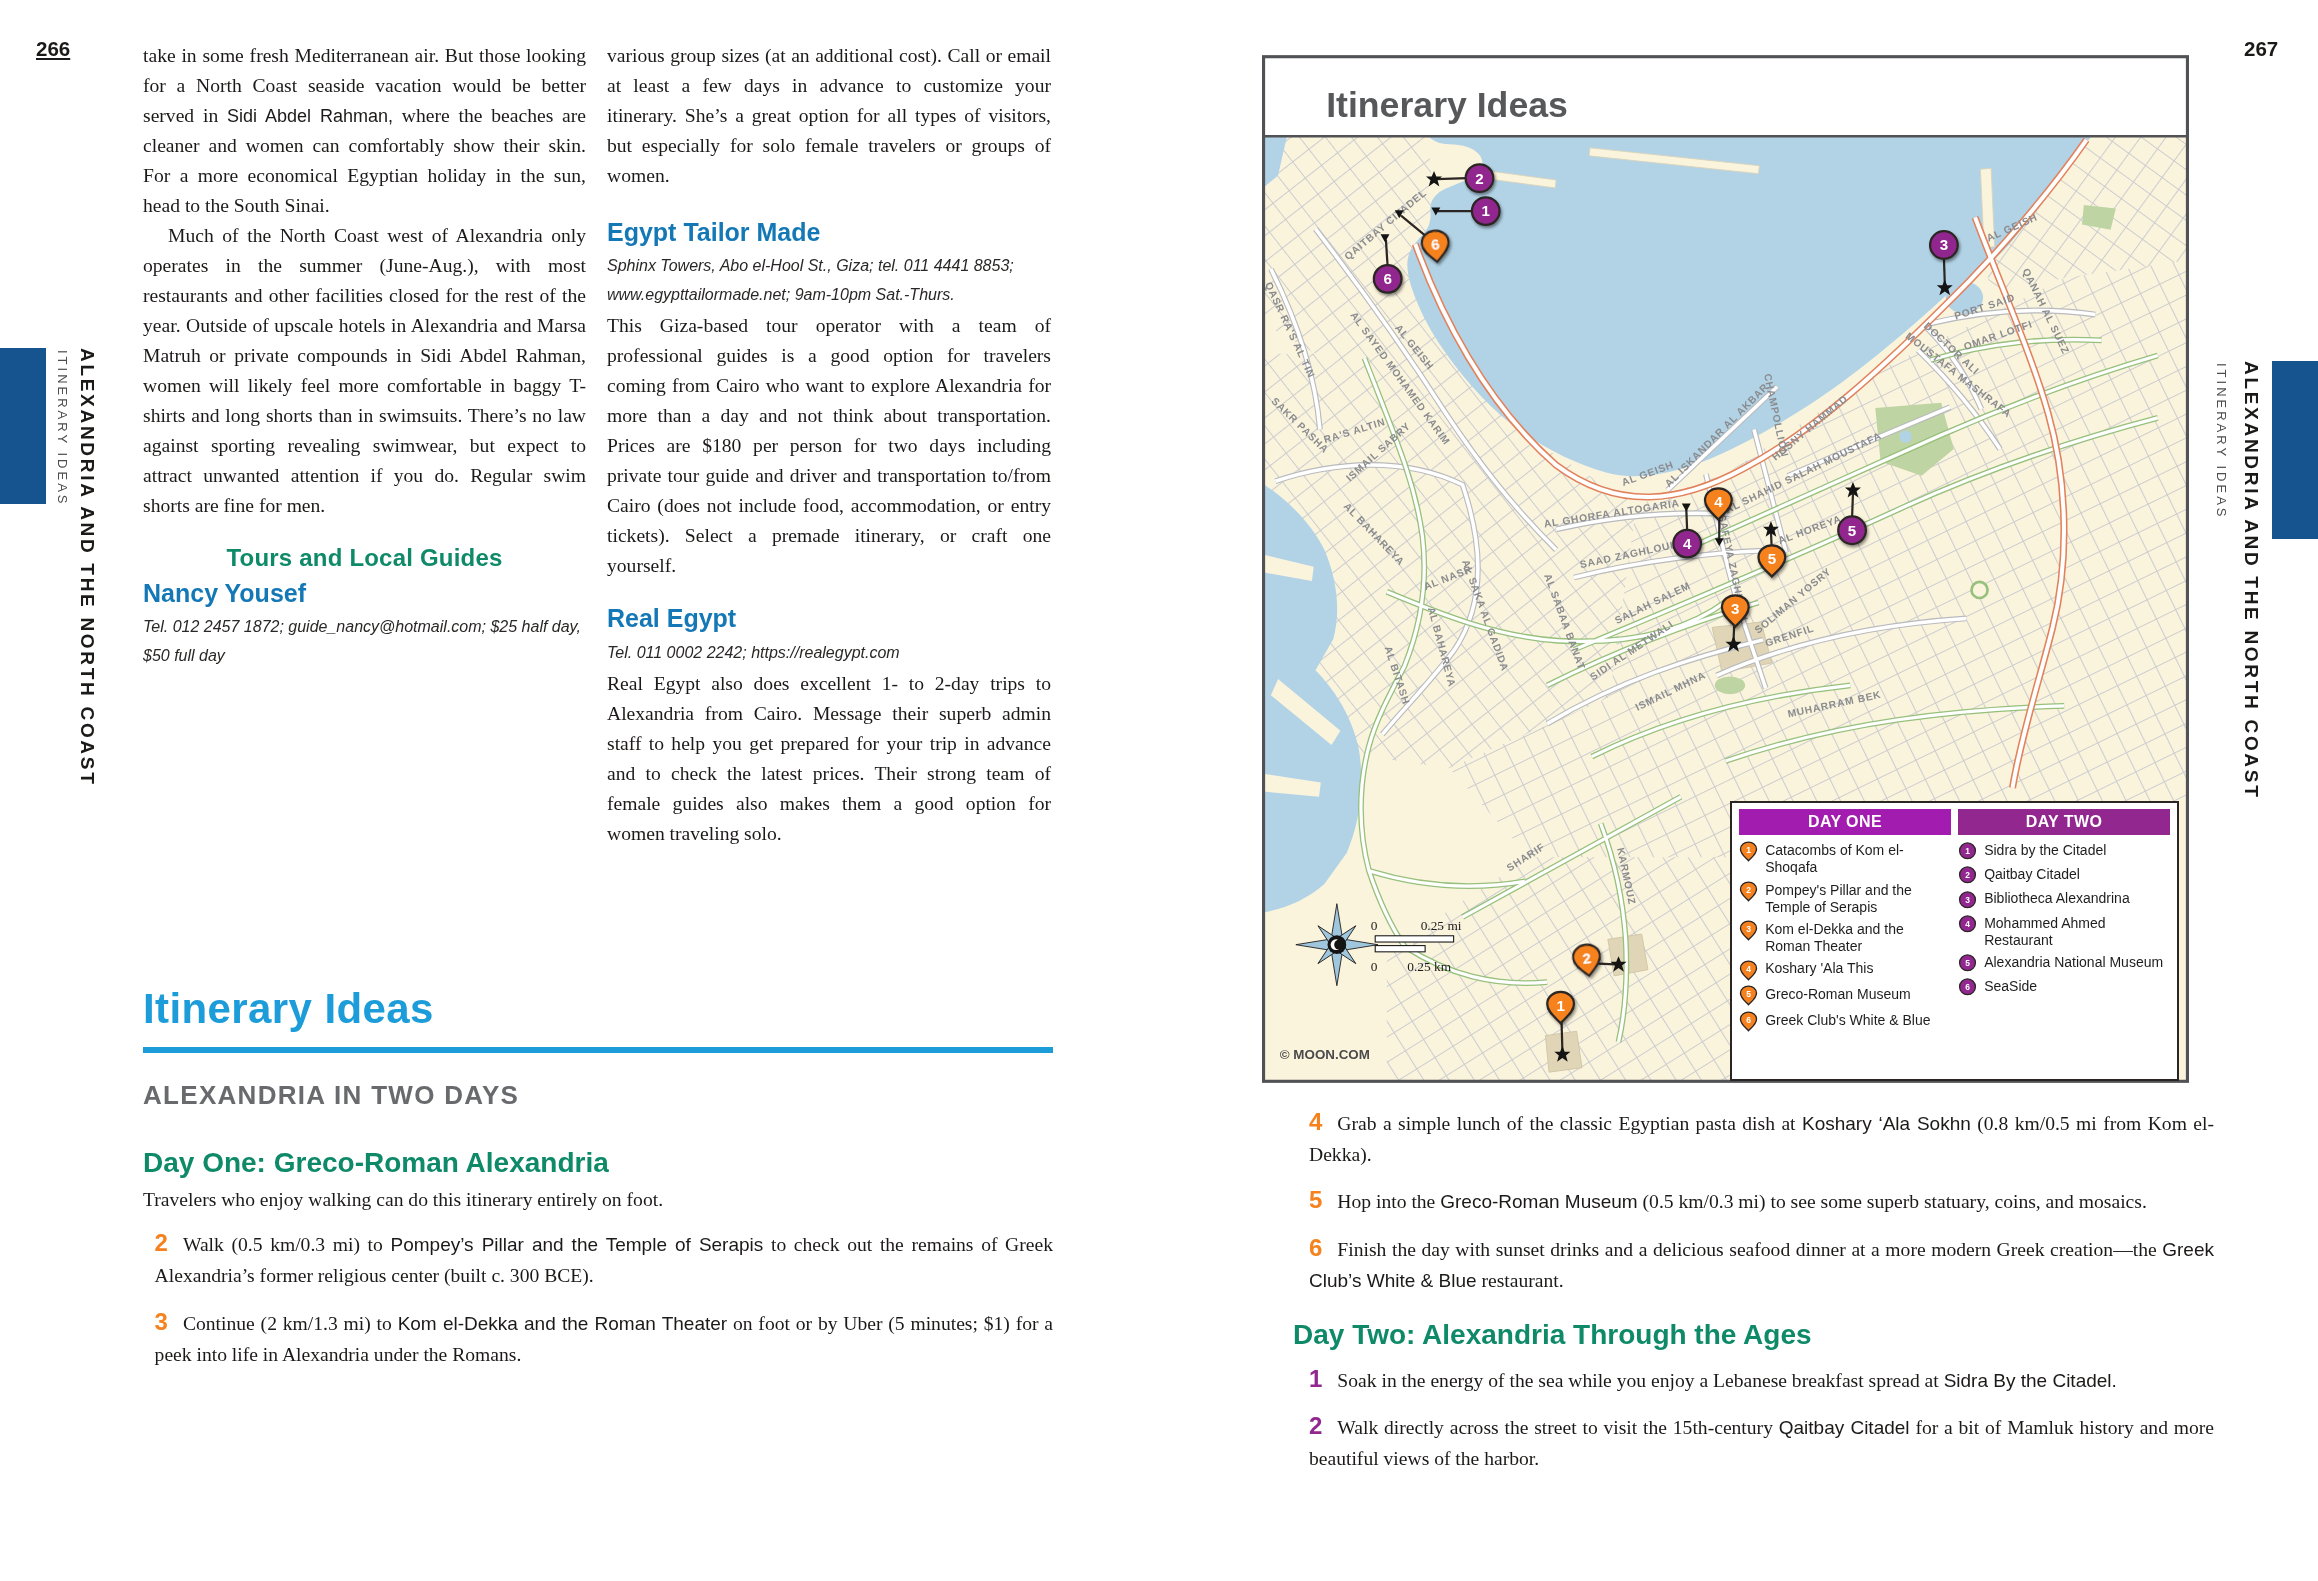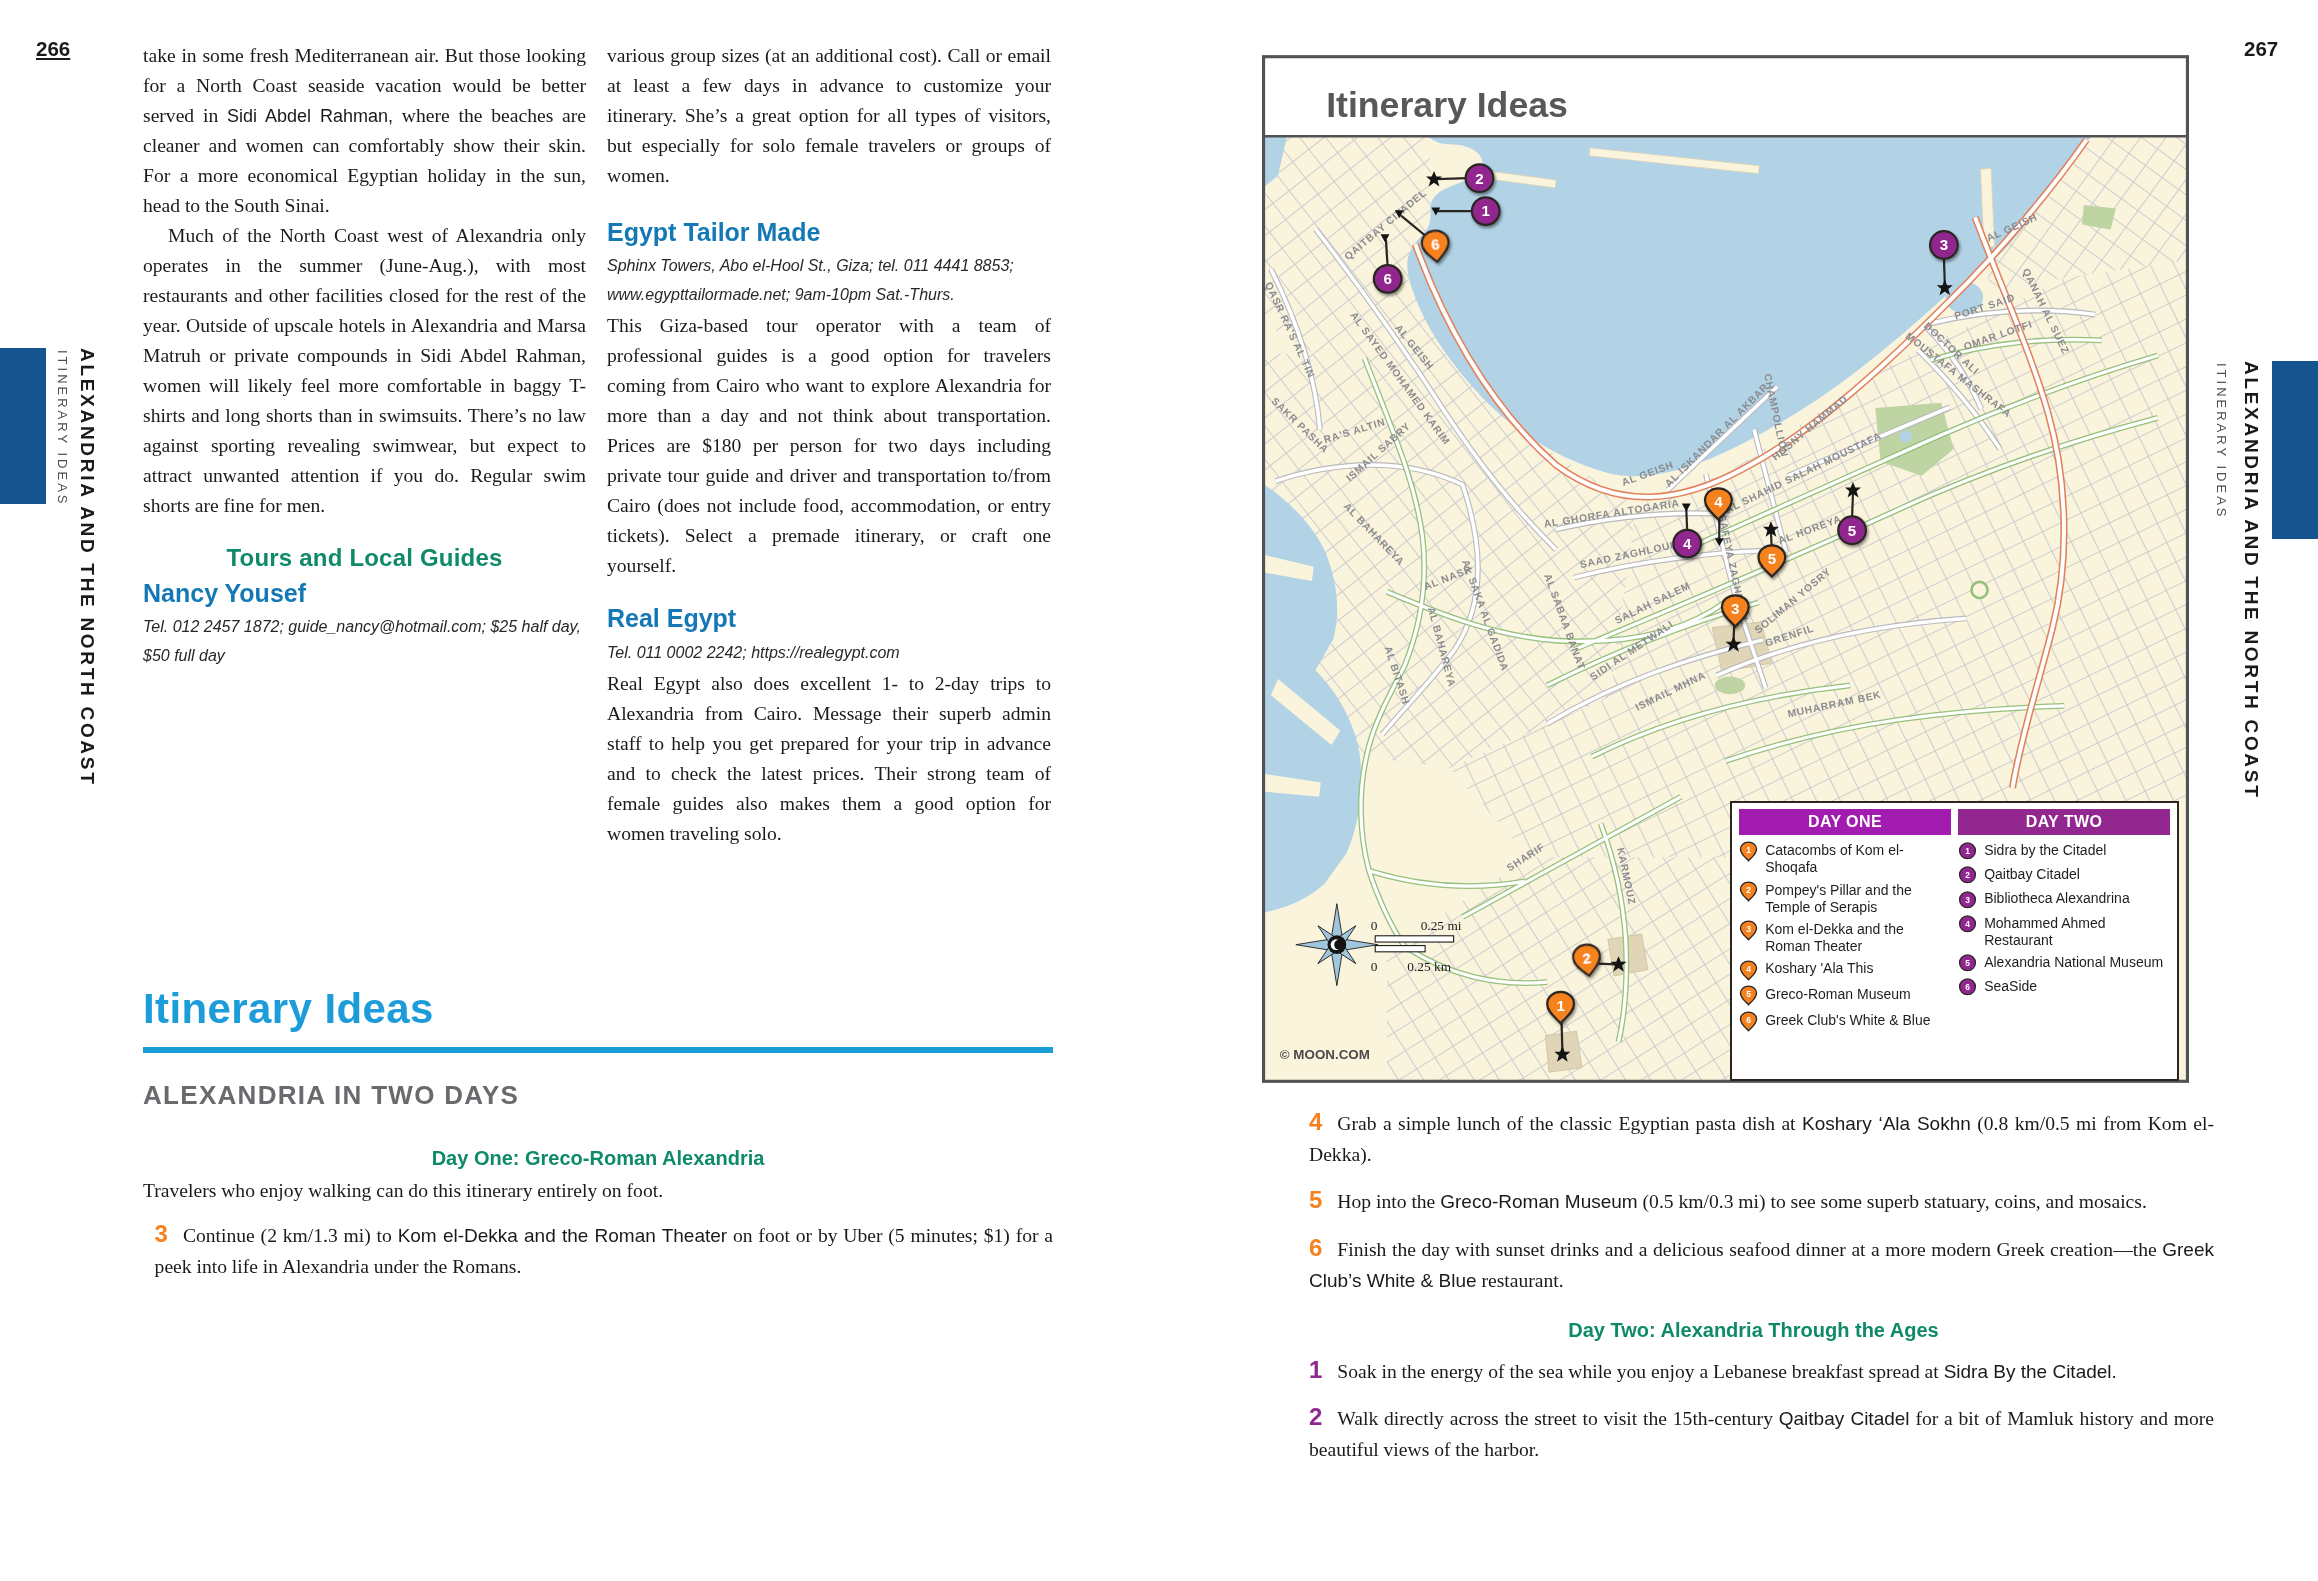--- a/index.html
+++ b/index.html
@@ -10,21 +10,21 @@
   .serif{font-family:"Liberation Serif",serif;font-size:19.6px;line-height:30px;
          color:#1c1a19;text-align:justify;}
   .indent{text-indent:25px;}
   .kw{font-family:"Liberation Sans",sans-serif;font-weight:normal;font-size:18px;}
   .h-green{color:#0e8a69;font-weight:bold;font-size:24px;letter-spacing:0.2px;}
   .h-blue{color:#1478b6;font-weight:bold;font-size:25px;}
   .contact{font-style:italic;font-size:16px;line-height:28.5px;color:#2a2827;text-align:left;}
   .big-title{font-size:42px;font-weight:bold;color:#1c9cd9;letter-spacing:0.4px;}
   .rule{height:6.2px;background:#1c9cd9;}
   .sub-title{font-size:26px;font-weight:bold;color:#696a6d;letter-spacing:1.3px;}
-  .day-head{color:#0e8a69;font-weight:bold;font-size:20px;text-align:center;}
+  .day-head{color:#0e8a69;font-weight:bold;font-size:28px;}
   .step{font-family:"Liberation Serif",serif;font-size:19.6px;line-height:31px;
         text-align:justify;margin-bottom:14.3px;}
   .step .kw{font-size:19px;}
   .step-num{font-family:"Liberation Sans",sans-serif;font-weight:bold;font-size:24px;
             margin-right:15px;}
   .orange{color:#f5821f;} .purple{color:#91278f;}
   .pagenum{font-weight:bold;font-size:20.5px;color:#1c1a19;}
   .vtext{transform-origin:0 0;transform:rotate(90deg);white-space:nowrap;}
   .chapter-v{font-weight:bold;font-size:19px;letter-spacing:2.7px;color:#1c1a19;}
   .section-v{font-size:13px;letter-spacing:3px;color:#4b4c4e;}
@@ -75,20 +75,21 @@
   <p class="serif" style="margin-top:1.8px;">Real Egypt also does excellent 1- to 2-day trips to Alexandria from Cairo. Message their superb admin staff to help you get prepared for your trip in advance and to check the latest prices. Their strong team of female guides also makes them a good option for women traveling solo.</p>
 </div>
 
 <div class="abs" style="left:143px;top:985px;width:910px;">
   <div class="big-title">Itinerary Ideas</div>
   <div class="rule" style="margin-top:14.3px;"></div>
   <div class="sub-title" style="margin-top:27px;">ALEXANDRIA IN TWO DAYS</div>
   <div class="day-head" style="margin-top:36px;">Day One: Greco-Roman Alexandria</div>
   <p class="serif" style="margin-top:5.4px;text-align:left;">Travelers who enjoy walking can do this itinerary entirely on foot.</p>
   <div style="padding-left:11.6px;margin-top:12.5px;">
+    <p class="step"><span class="step-num orange">2</span><span>Walk (0.5 km/0.3 mi) to </span><span class="kw">Pompey’s Pillar and the Temple of Serapis</span><span> to check out the remains of Greek Alexandria’s former religious center (built c. 300 BCE).</span></p>
     <p class="step"><span class="step-num orange">3</span><span>Continue (2 km/1.3 mi) to </span><span class="kw">Kom el-Dekka and the Roman Theater</span><span> on foot or by Uber (5 minutes; $1) for a peek into life in Alexandria under the Romans.</span></p>
   </div>
 </div>
 
 <div class="abs pagenum" style="left:2244px;top:37px;">267</div>
 
 <div class="abs bluebox" style="left:2272px;top:361px;width:46px;height:178px;"></div>
 <div class="abs vtext section-v" style="left:2229px;top:363px;">ITINERARY IDEAS</div>
 <div class="abs vtext chapter-v" style="left:2262px;top:361px;">ALEXANDRIA AND THE NORTH COAST</div>
 

